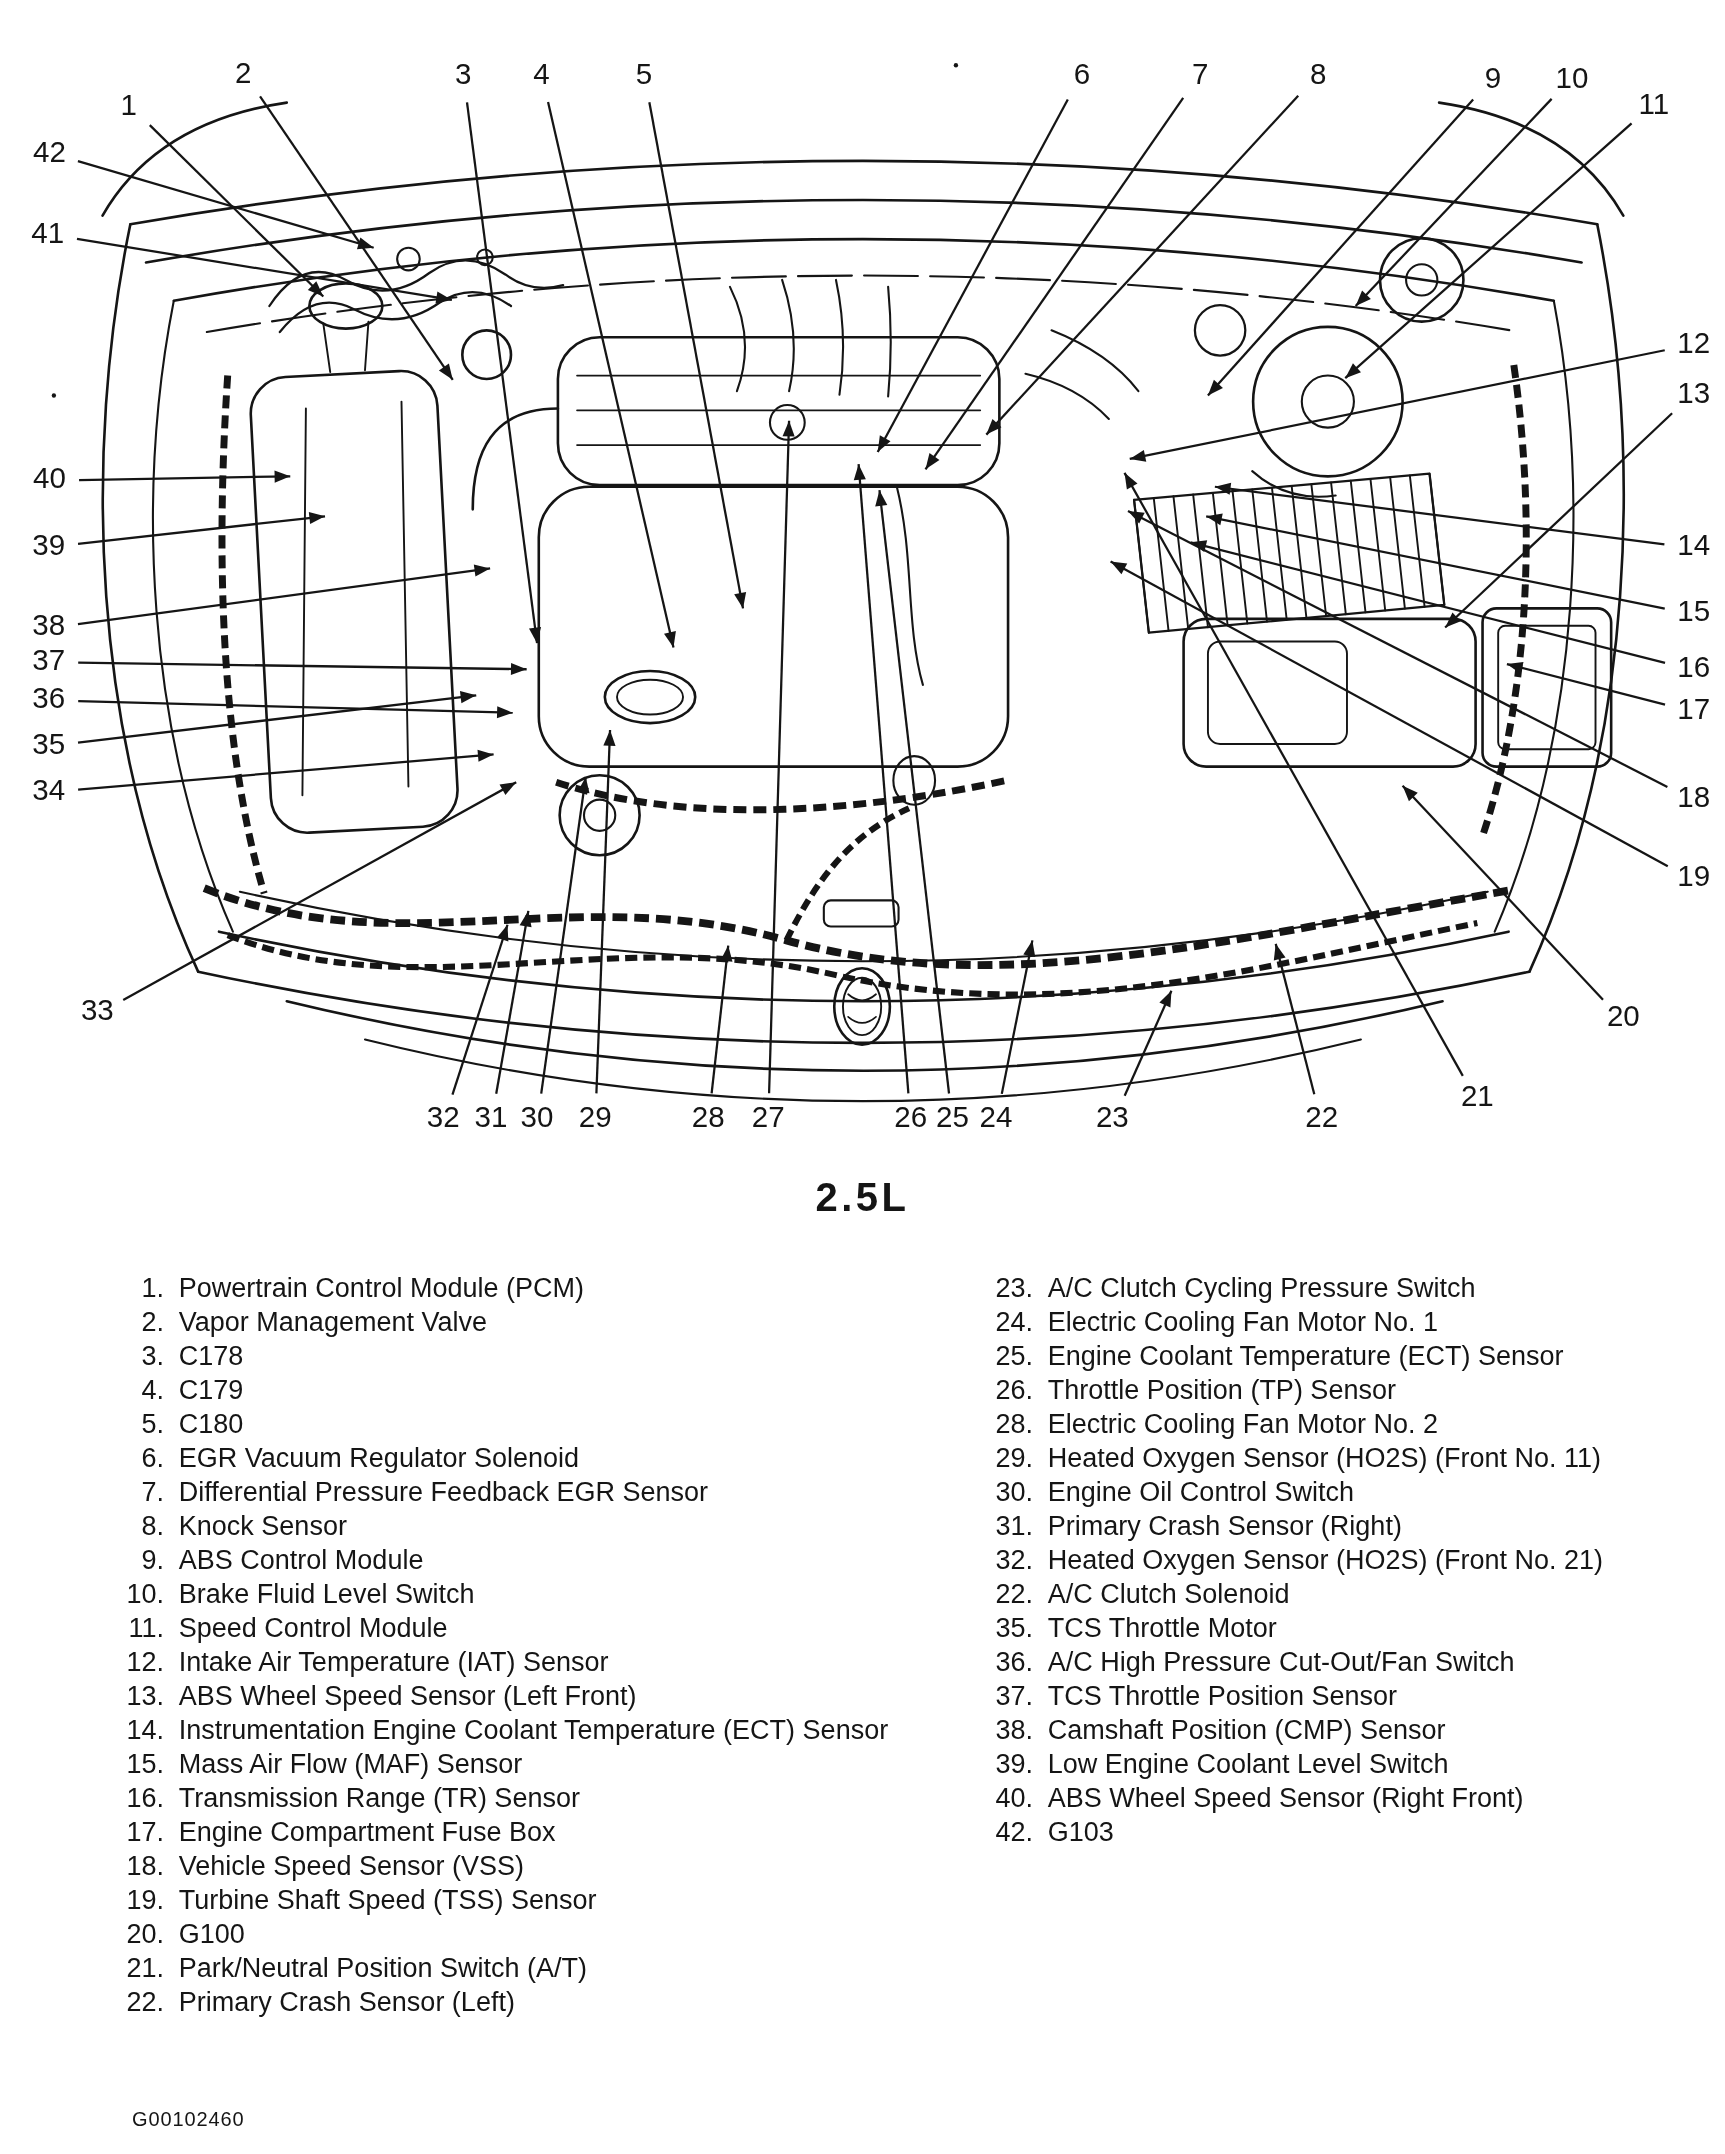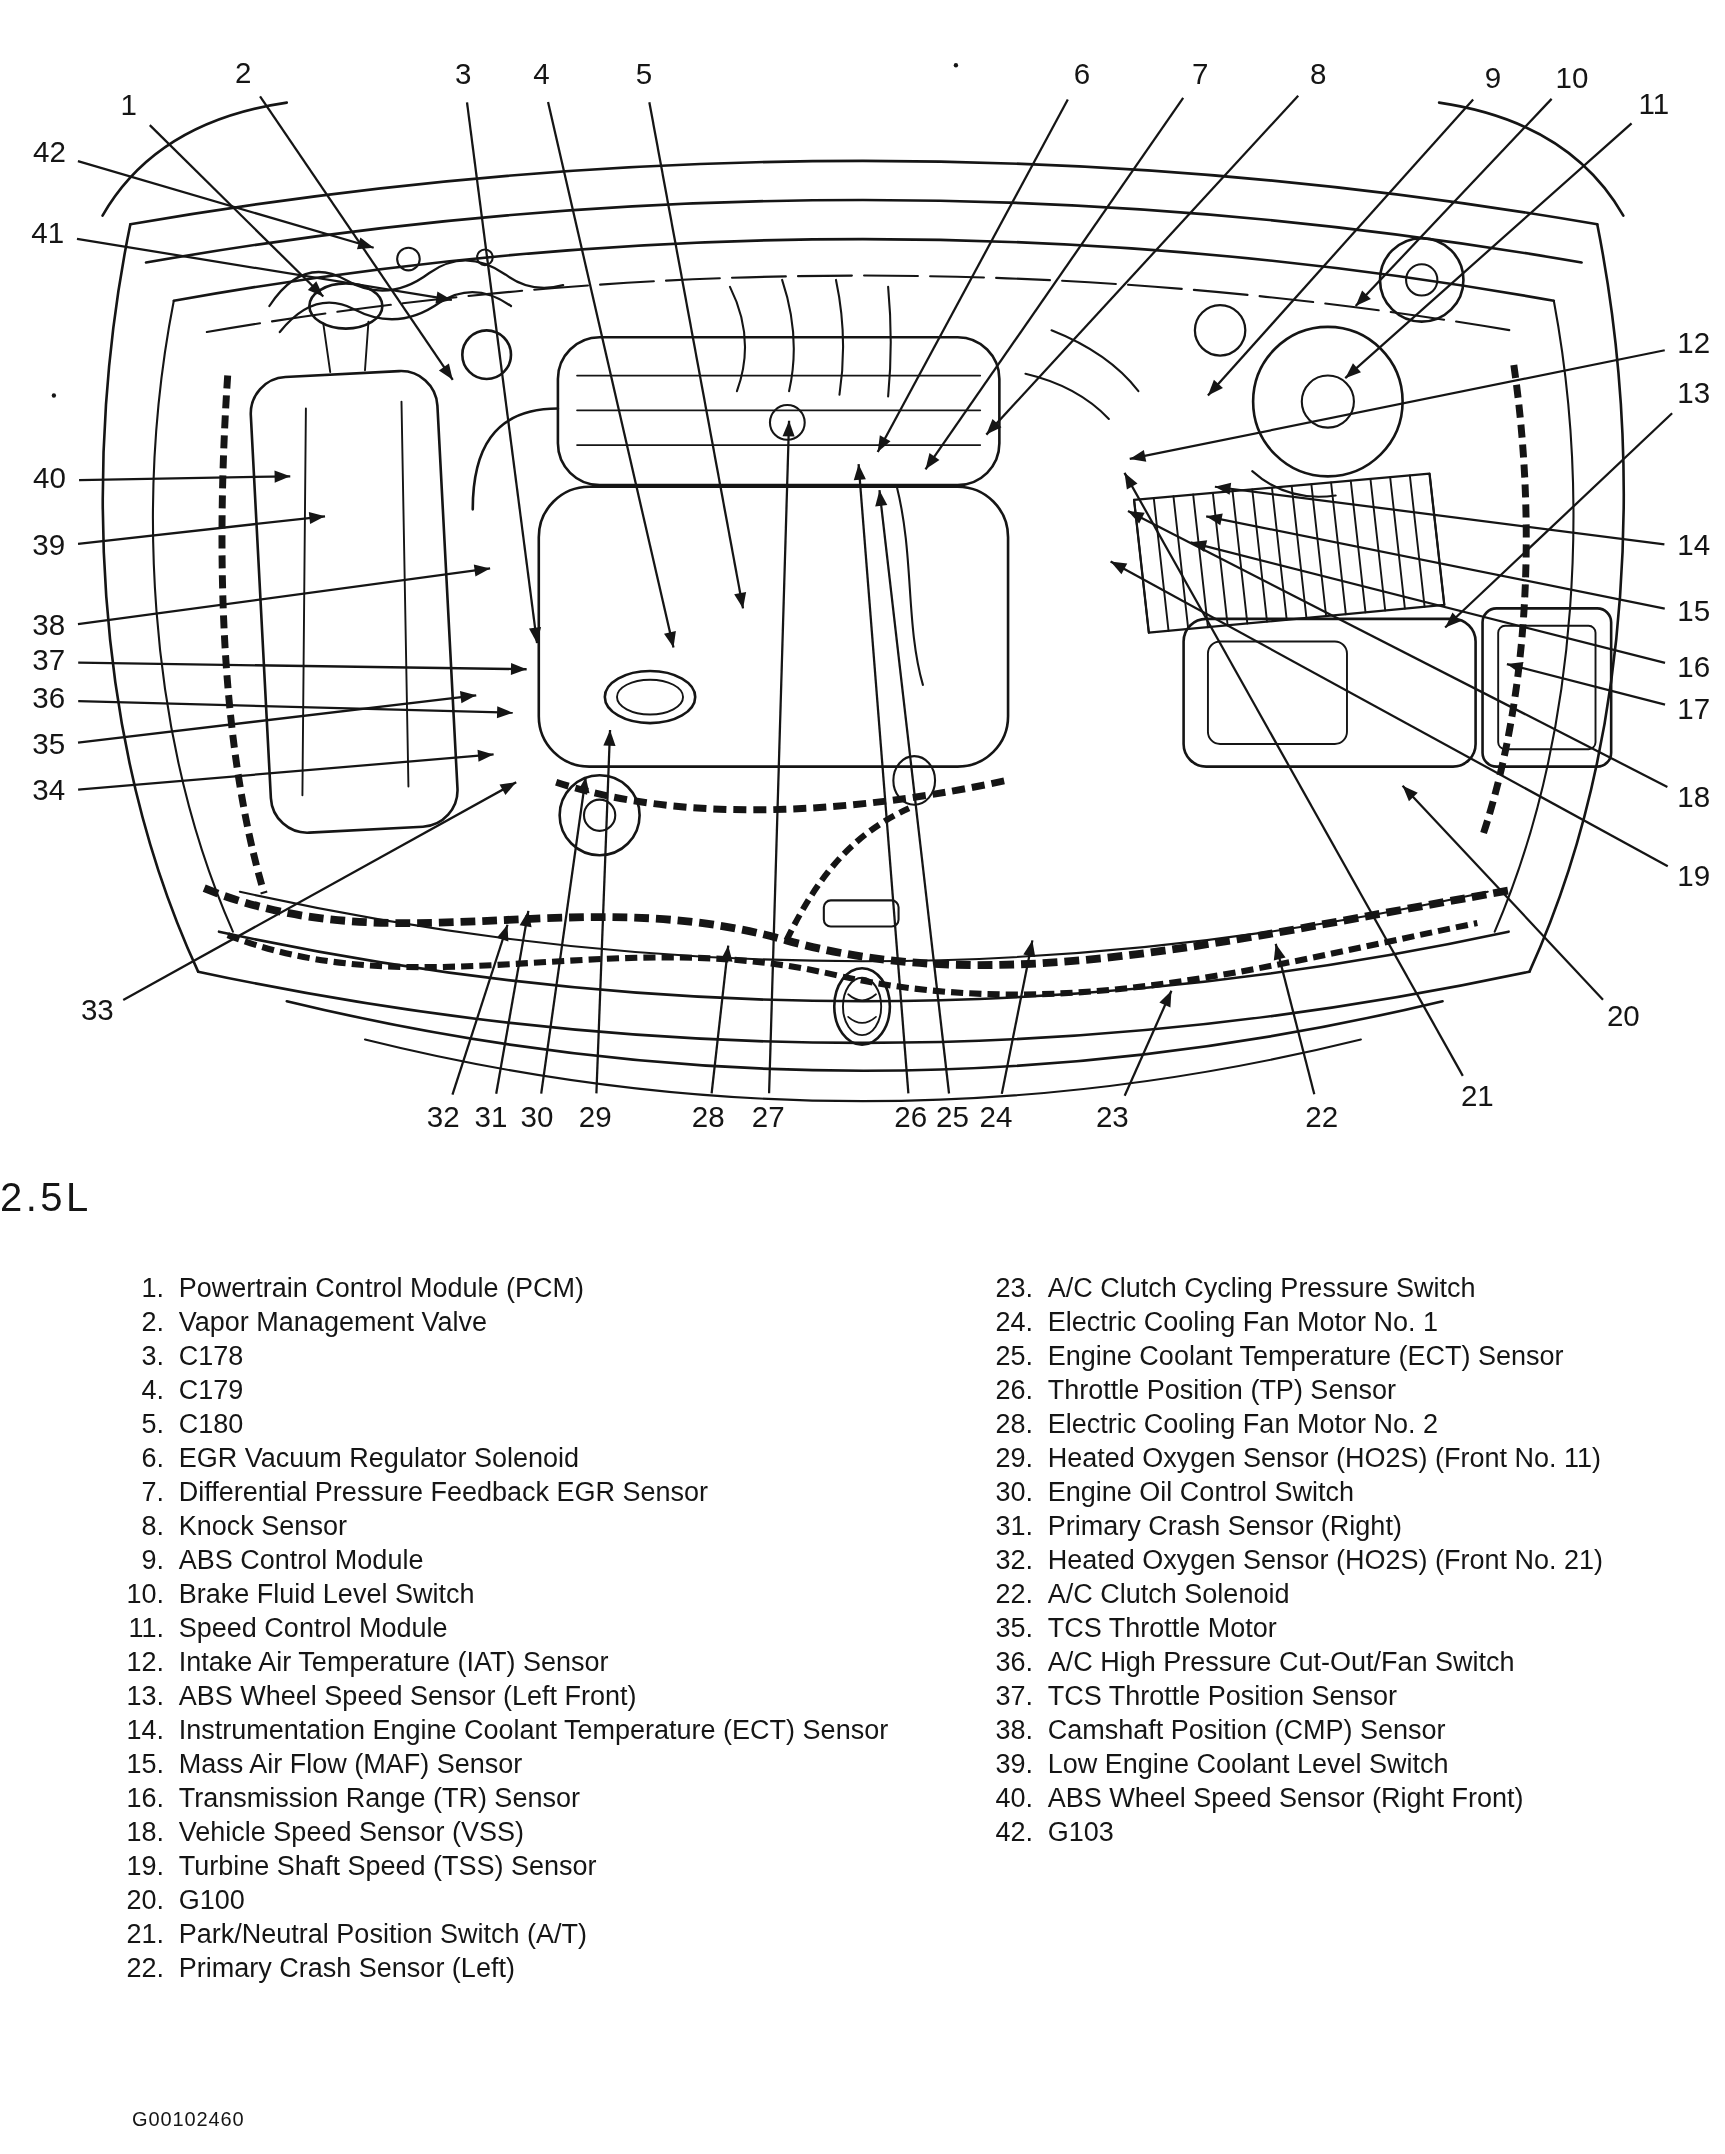--- a/index.html
+++ b/index.html
@@ -8,22 +8,22 @@
     font-family:"Liberation Sans", sans-serif;color:#151515;overflow:hidden;
   }
   .diagram-wrap{position:absolute;left:0;top:0;width:1725px;height:1156px;}
   svg text.callout{
     font-family:"Liberation Sans", sans-serif;
     font-size:34px;fill:#151515;text-anchor:middle;dominant-baseline:middle;
   }
   svg .leader{stroke:#151515;stroke-width:2.6;fill:none;}
   svg .ah{fill:#151515;stroke:none;}
   .caption{
-    position:absolute;left:0;top:1175px;width:1725px;text-align:left;
-    font-size:40px;letter-spacing:3.5px;
+    position:absolute;left:0;top:1175px;width:1725px;text-align:center;
+    font-size:40px;letter-spacing:3.5px;font-weight:bold;
   }
   .legend-col{position:absolute;top:1271px;}
   .legend-col.left{left:115px;width:852px;}
   .legend-col.right{left:984px;width:739px;}
   .legend-row{display:flex;align-items:baseline;line-height:34px;font-size:27px;white-space:nowrap;}
   .legend-num{width:49px;text-align:right;flex:0 0 49px;}
   .legend-label{padding-left:14.8px;}
   .figure-code{position:absolute;left:132px;top:2077px;font-size:20px;letter-spacing:0.9px;margin-top:31px;}
 </style>
 </head>
@@ -322,20 +322,24 @@
     </div>
     <div class="legend-row">
       <span class="legend-num">15.</span>
       <span class="legend-label">Mass Air Flow (MAF) Sensor</span>
     </div>
     <div class="legend-row">
       <span class="legend-num">16.</span>
       <span class="legend-label">Transmission Range (TR) Sensor</span>
     </div>
     <div class="legend-row">
+      <span class="legend-num">17.</span>
+      <span class="legend-label">Engine Compartment Fuse Box</span>
+    </div>
+    <div class="legend-row">
       <span class="legend-num">18.</span>
       <span class="legend-label">Vehicle Speed Sensor (VSS)</span>
     </div>
     <div class="legend-row">
       <span class="legend-num">19.</span>
       <span class="legend-label">Turbine Shaft Speed (TSS) Sensor</span>
     </div>
     <div class="legend-row">
       <span class="legend-num">20.</span>
       <span class="legend-label">G100</span>

